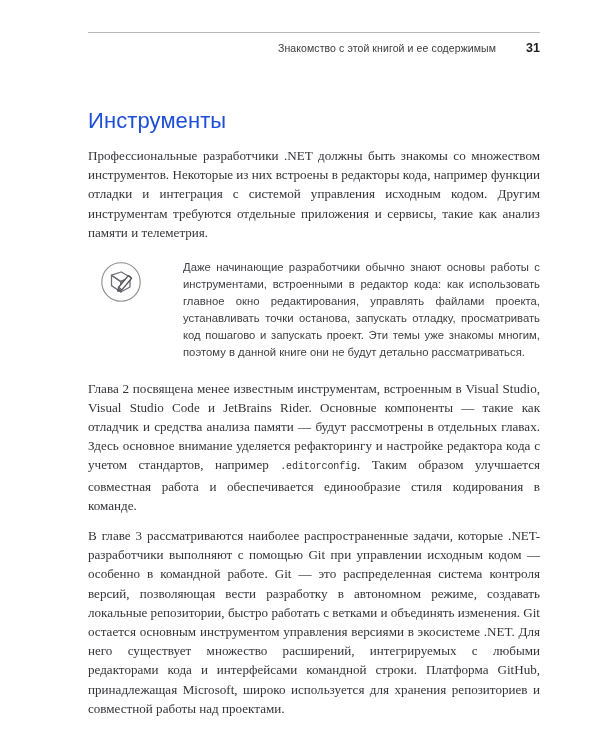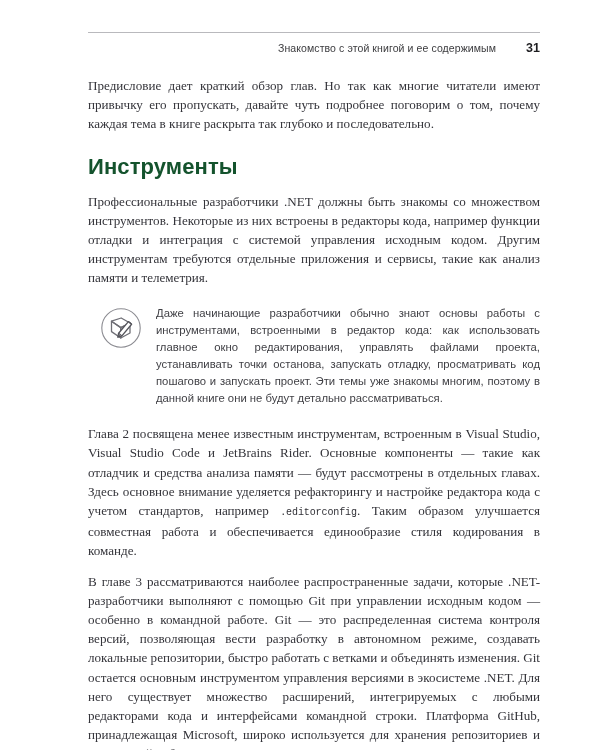--- a/index.html
+++ b/index.html
@@ -82,34 +82,35 @@
   code.mono {
     font-family: "Liberation Mono", monospace;
     font-size: 10px;
     letter-spacing: -0.1px;
     color: #303036;
   }
 
   
   h2.section-heading {
     font-family: "Liberation Sans", sans-serif;
-    font-weight: bold;
+    font-weight: normal;
     font-size: 22px;
     line-height: 26px;
-    color: #14532d;
-    margin: 20px 0 12px 0;
+    color: #1d4ed8;
+    margin: 32px 0 12px 0;
     letter-spacing: 0.1px;
   }
 
   
   .callout {
     display: flex;
     align-items: flex-start;
     margin: 17px 0 17px 0;
     padding-left: 12px;
+    gap: 27px;
   }
   .callout-icon {
     flex: 0 0 auto;
     width: 42px;
     height: 42px;
     margin-right: 14px;
     margin-top: 2px;
   }
   .callout-icon svg { display: block; }
   .callout-text {
@@ -129,21 +130,20 @@
   <div class="running-head">
     <div class="head-rule"></div>
     <div class="head-line">
       <span class="head-title">Знакомство с этой книгой и ее содержимым</span>
       <span class="head-folio">31</span>
     </div>
   </div>
 
   <div class="column">
 
-    <p class="body-par">Предисловие дает краткий обзор глав. Но так как многие читатели имеют привычку его пропускать, давайте чуть подробнее поговорим о том, почему каждая тема в книге раскрыта так глубоко и последовательно.</p>
 
     <h2 class="section-heading">Инструменты</h2>
 
     <p class="body-par">Профессиональные разработчики .NET должны быть знакомы со множеством инструментов. Некоторые из них встроены в редакторы кода, например функции отладки и интеграция с системой управления исходным кодом. Другим инструментам требуются отдельные приложения и сервисы, такие как анализ памяти и телеметрия.</p>
 
     <div class="callout">
       <span class="callout-icon">
         <svg width="42" height="42" viewBox="0 0 42 42" aria-hidden="true">
           <circle cx="21" cy="21" r="19.2" fill="none" stroke="#8b8b91" stroke-width="1.1"></circle>
           <path d="M11.5 14.2 L11.5 24.6 L20.8 31.0 L20.8 20.6 Z" fill="none" stroke="#6f6f76" stroke-width="1.3" stroke-linejoin="round"></path>

